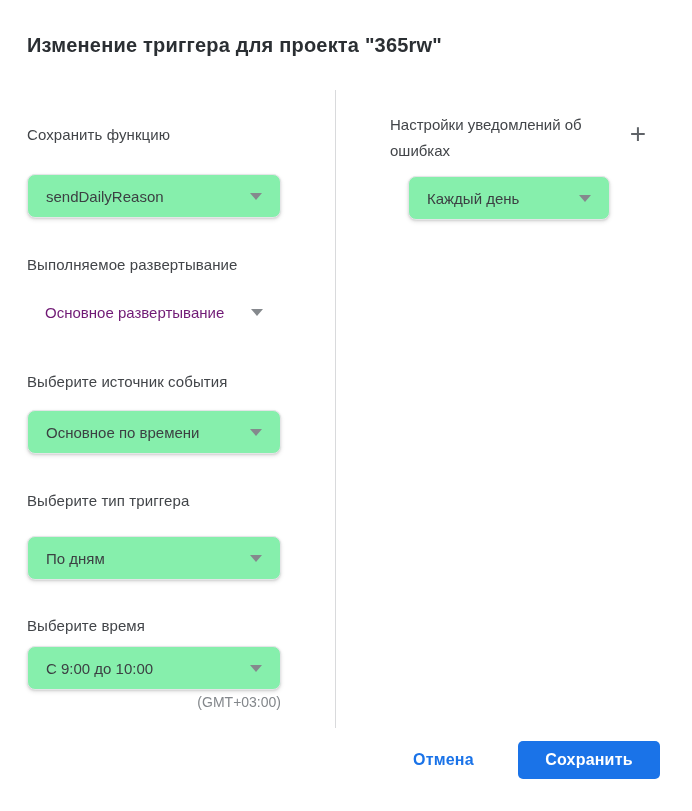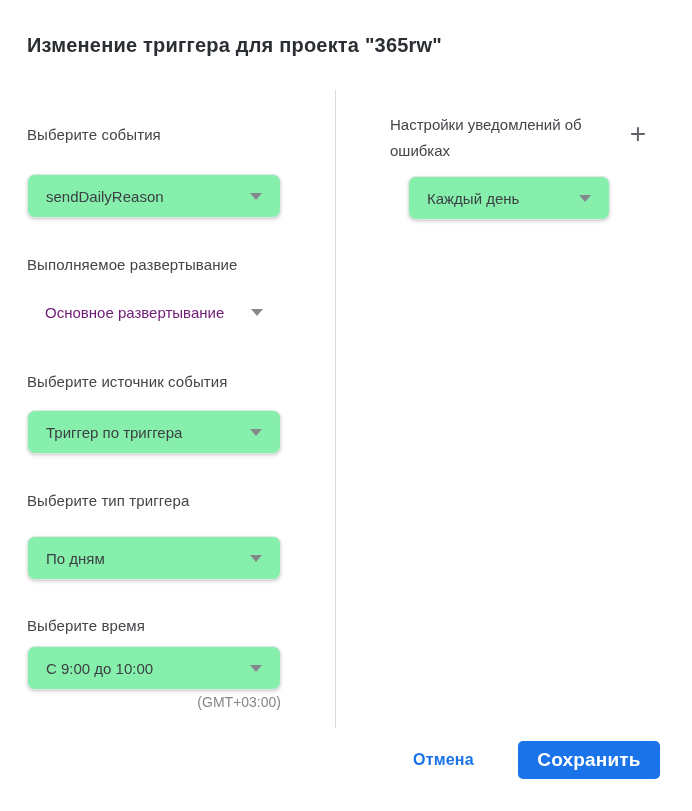--- a/index.html
+++ b/index.html
@@ -111,55 +111,55 @@
     cursor: pointer;
   }
   .save-button {
     position: absolute;
     left: 518px; top: 741px;
     width: 142px; height: 38px;
     background: #1a73e8;
     border: none;
     border-radius: 5px;
     font-family: "Liberation Sans", sans-serif;
-    font-size: 19px;
+    font-size: 16px;
     font-weight: 700;
     letter-spacing: 0.2px;
     color: #ffffff;
     cursor: pointer;
   }
   
   .lbl-1 { top: 126px; }  .dd-1 { top: 174px; }
   .lbl-2 { top: 256px; }  .dd-2 { top: 297px; }
   .lbl-3 { top: 373px; }  .dd-3 { top: 410px; }
   .lbl-4 { top: 492px; }  .dd-4 { top: 528px; margin-top: 8px; }
   .lbl-5 { top: 609px; margin-top: 8px; }  .dd-5 { top: 646px; }
 </style>
 </head>
 <body>
 
 <div class="dialog-title">Изменение триггера для проекта "365rw"</div>
 
 <div class="divider"></div>
 
-<div class="field-label lbl-1">Выберите события</div>
+<div class="field-label lbl-1">Сохранить функцию</div>
 <div class="dropdown dd-1">
   <span>sendDailyReason</span>
   <span class="caret"></span>
 </div>
 
 <div class="field-label lbl-2">Выполняемое развертывание</div>
 <div class="dropdown-flat dd-2">
   <span>Основное развертывание</span>
   <span class="caret"></span>
 </div>
 
 <div class="field-label lbl-3">Выберите источник события</div>
 <div class="dropdown dd-3">
-  <span>Триггер по триггера</span>
+  <span>Основное по времени</span>
   <span class="caret"></span>
 </div>
 
 <div class="field-label lbl-4">Выберите тип триггера</div>
 <div class="dropdown dd-4">
   <span>По дням</span>
   <span class="caret"></span>
 </div>
 
 <div class="field-label lbl-5">Выберите время</div>

